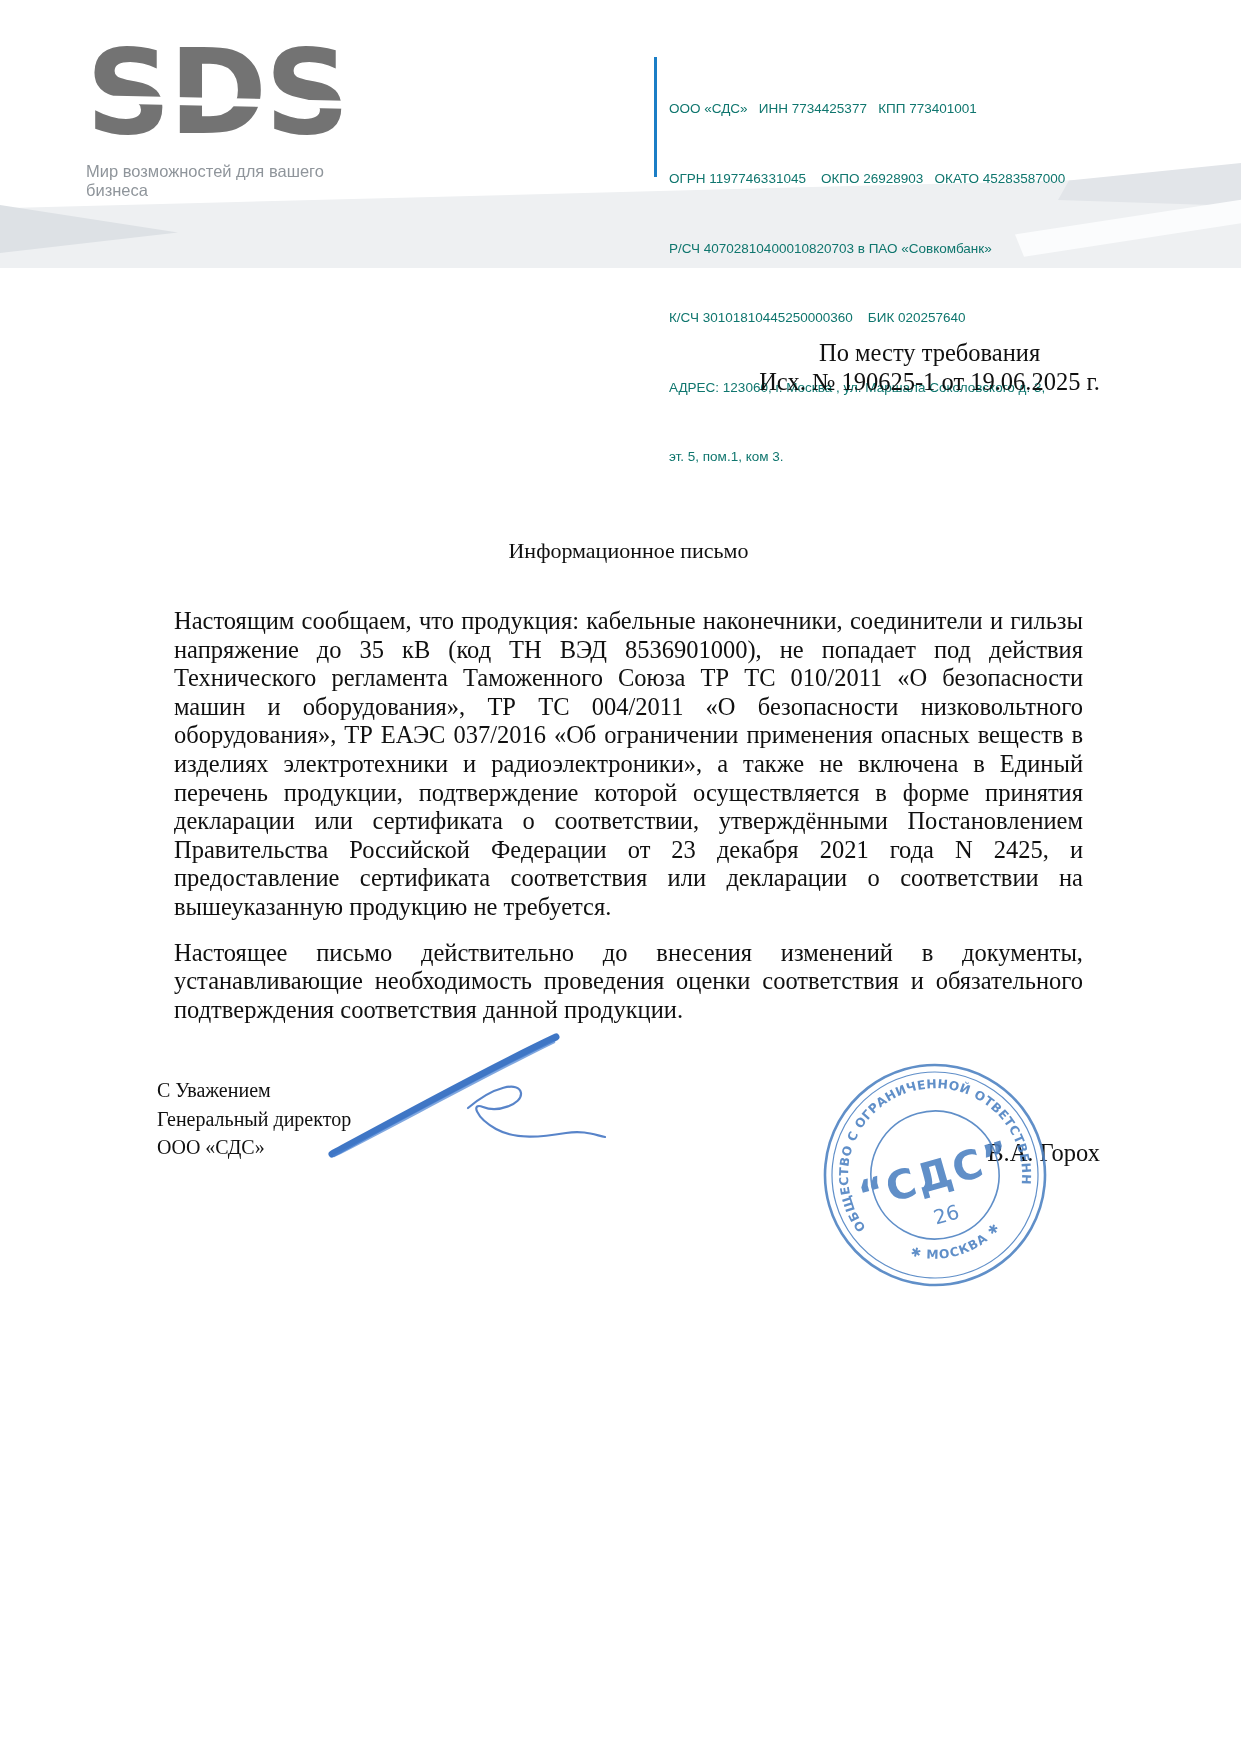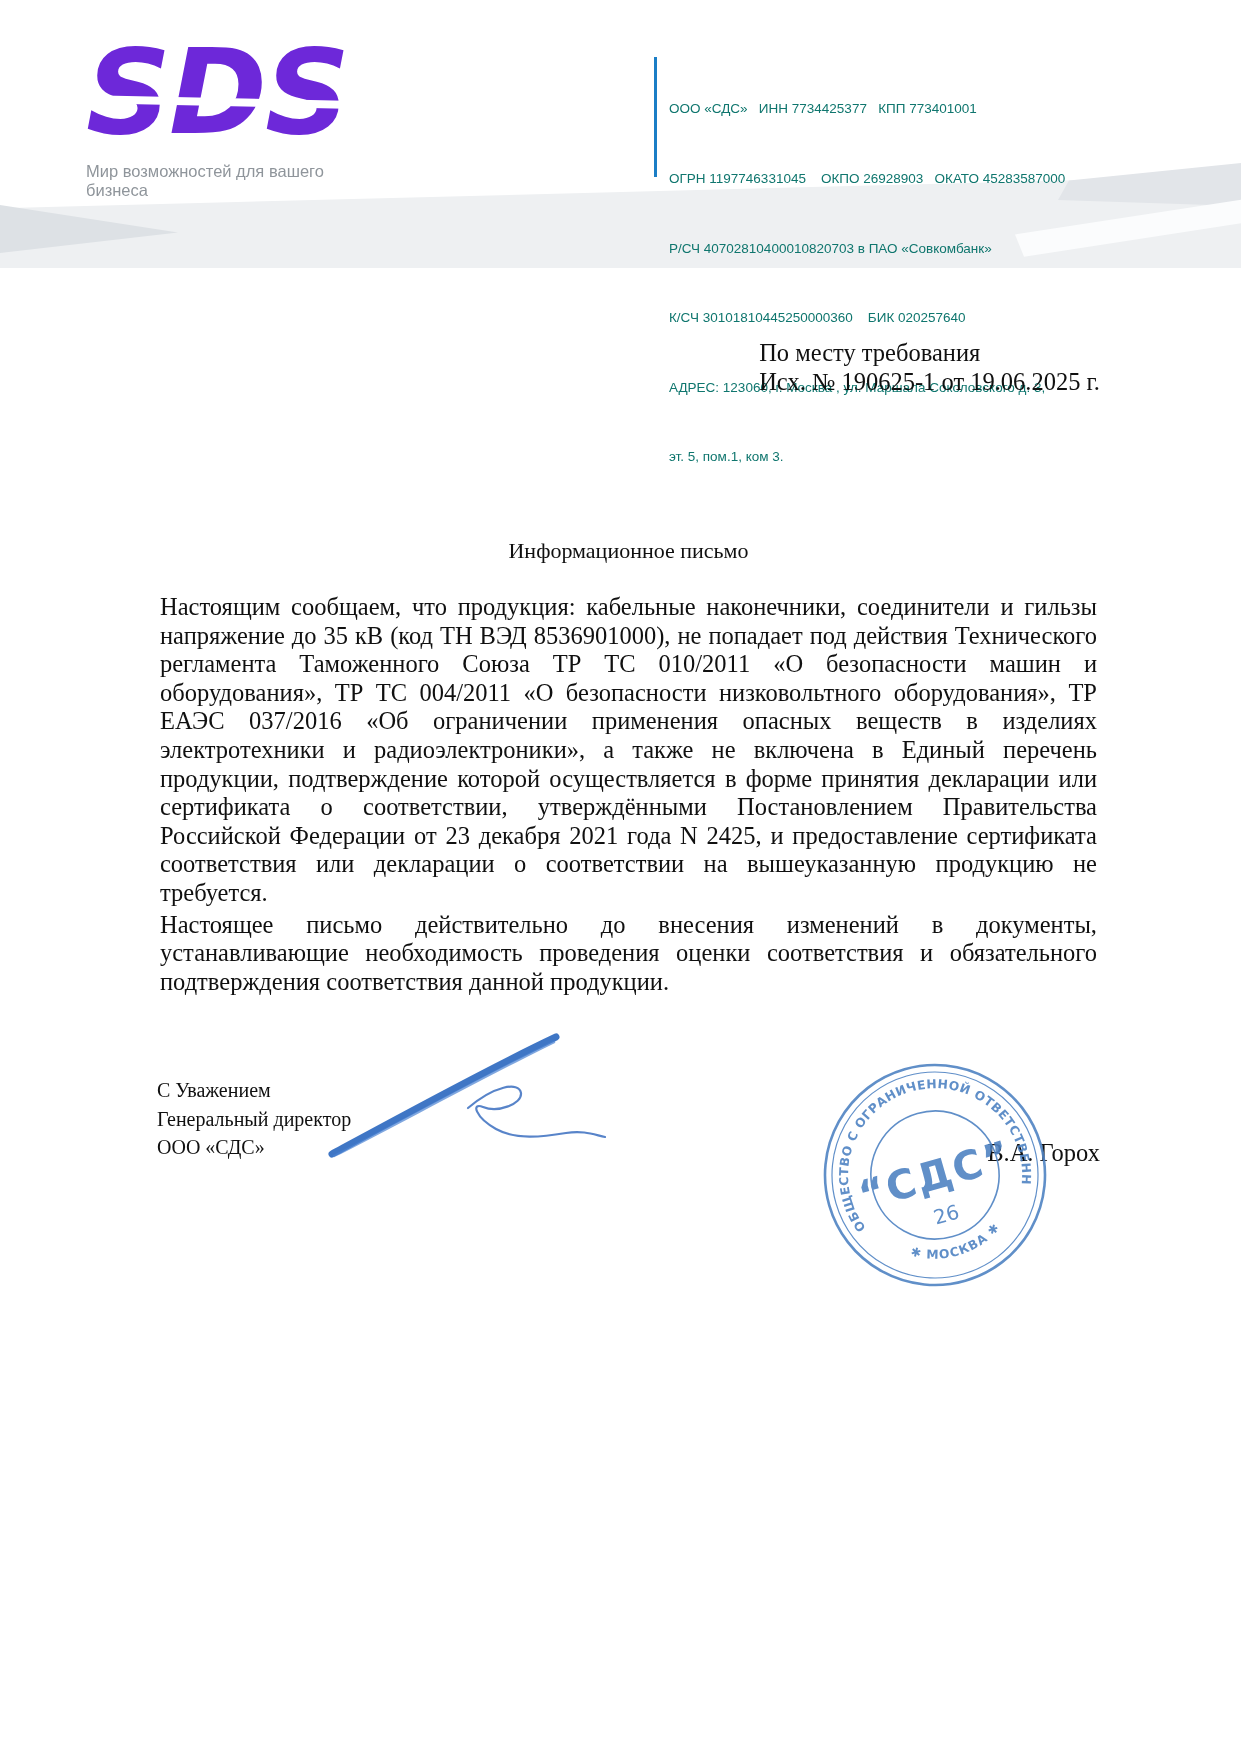--- a/index.html
+++ b/index.html
@@ -17,52 +17,52 @@
   .band-accent-right { position:absolute; left:1058px; top:163px; width:183px; height:58px;
                background:#e2e5e9; clip-path:polygon(6% 30%, 100% 0, 100% 74%, 0 64%); }
   .band-swoosh-white { position:absolute; left:1015px; top:196px; width:226px; height:62px;
                background:#fbfcfd; clip-path:polygon(0 62%, 100% 6%, 100% 44%, 4% 98%); }
 
   
   .logo { position:absolute; left:86px; top:40px; width:300px; }
   .logo-text {
     position:relative;
     font-family:"DejaVu Sans", sans-serif; font-weight:bold;
-    font-size:118px; line-height:104px; color:#6d28d9; letter-spacing:-2px;font-style:italic;
+    font-size:118px; line-height:104px; color:#737373; letter-spacing:-2px;
   }
   .logo-slash { position:absolute; left:-6px; top:58px; width:276px; height:8px;
     background:#ffffff; transform:rotate(1.2deg); }
   .logo-tagline {
     margin-top:18px; 
     font-family:"Liberation Sans", sans-serif; font-size:16.5px; color:#8f959b;
   }
 
   
   .details-rule { position:absolute; left:654px; top:57px; width:3px; height:120px; background:#1b7ec6; }
   .company-details {
     position:absolute; left:669px; top:51px;
     font-family:"Liberation Sans", sans-serif; font-size:13.5px; line-height:23.2px;
     color:#0f766e; white-space:pre;
   }
   .company-details div { white-space:pre; }
 
   
   .recipient {
-    position:absolute; right:141px; top:338px; text-align:left;
+    position:absolute; right:141px; top:338px; text-align:center;
     font-size:24.5px; line-height:29px;font-family:Liberation Serif, serif;
   }
   .letter-title {
     position:absolute; left:157px; top:538px; width:943px; text-align:center;
     font-size:22px;
   }
   .letter-body {
     position:absolute; left:157px; top:590px; width:943px;
     font-size:24.5px; line-height:28.6px; text-align:justify;
   }
-  .letter-body p { margin:3px; }
+  .letter-body p { margin:17px; }
 
   
   .signoff-left { position:absolute; left:157px; top:1076px; font-size:20px; line-height:28.6px; }
   .signer-name  { position:absolute; right:141px; top:1104px; font-size:24.5px;margin-top:35px; }
 
   
   .signature-svg { position:absolute; left:318px; top:1024px; }
   .stamp-svg     { position:absolute; left:808px; top:1048px; opacity:0.9; }
 </style>
 </head>

